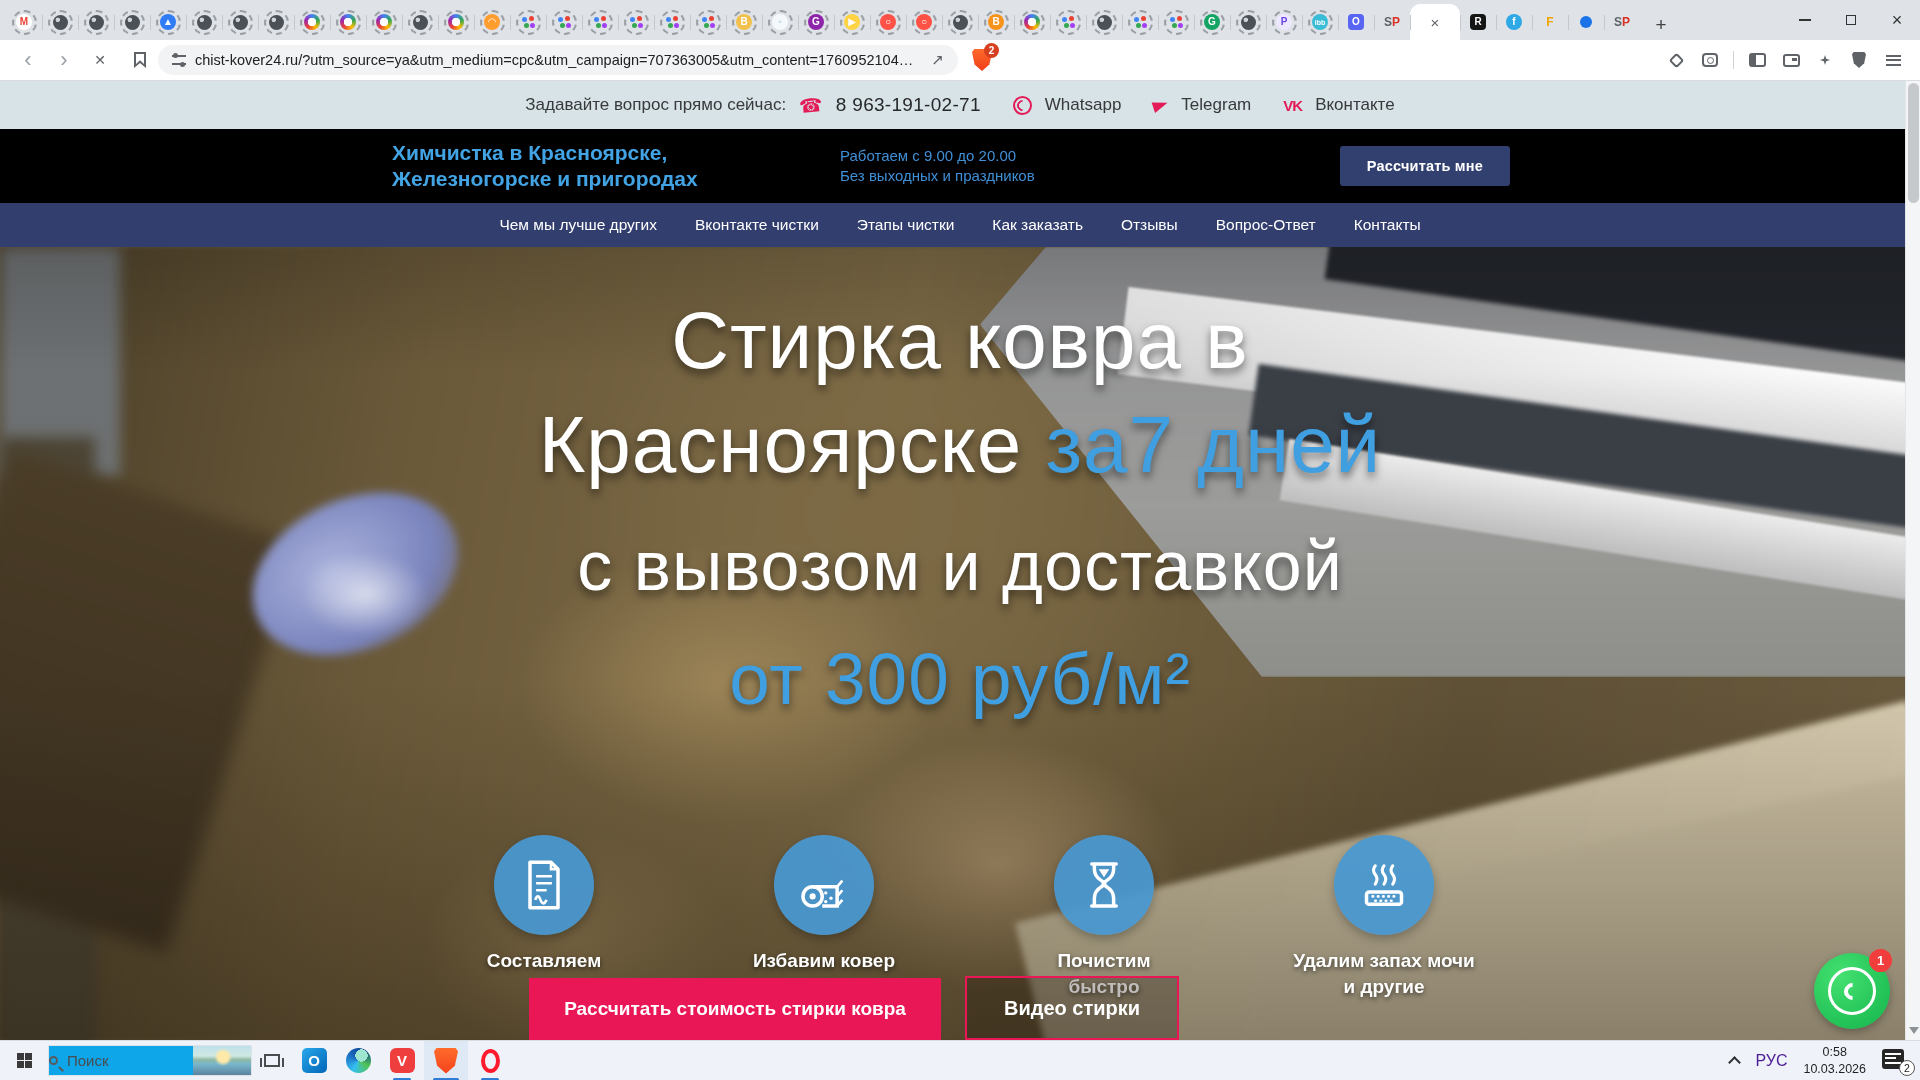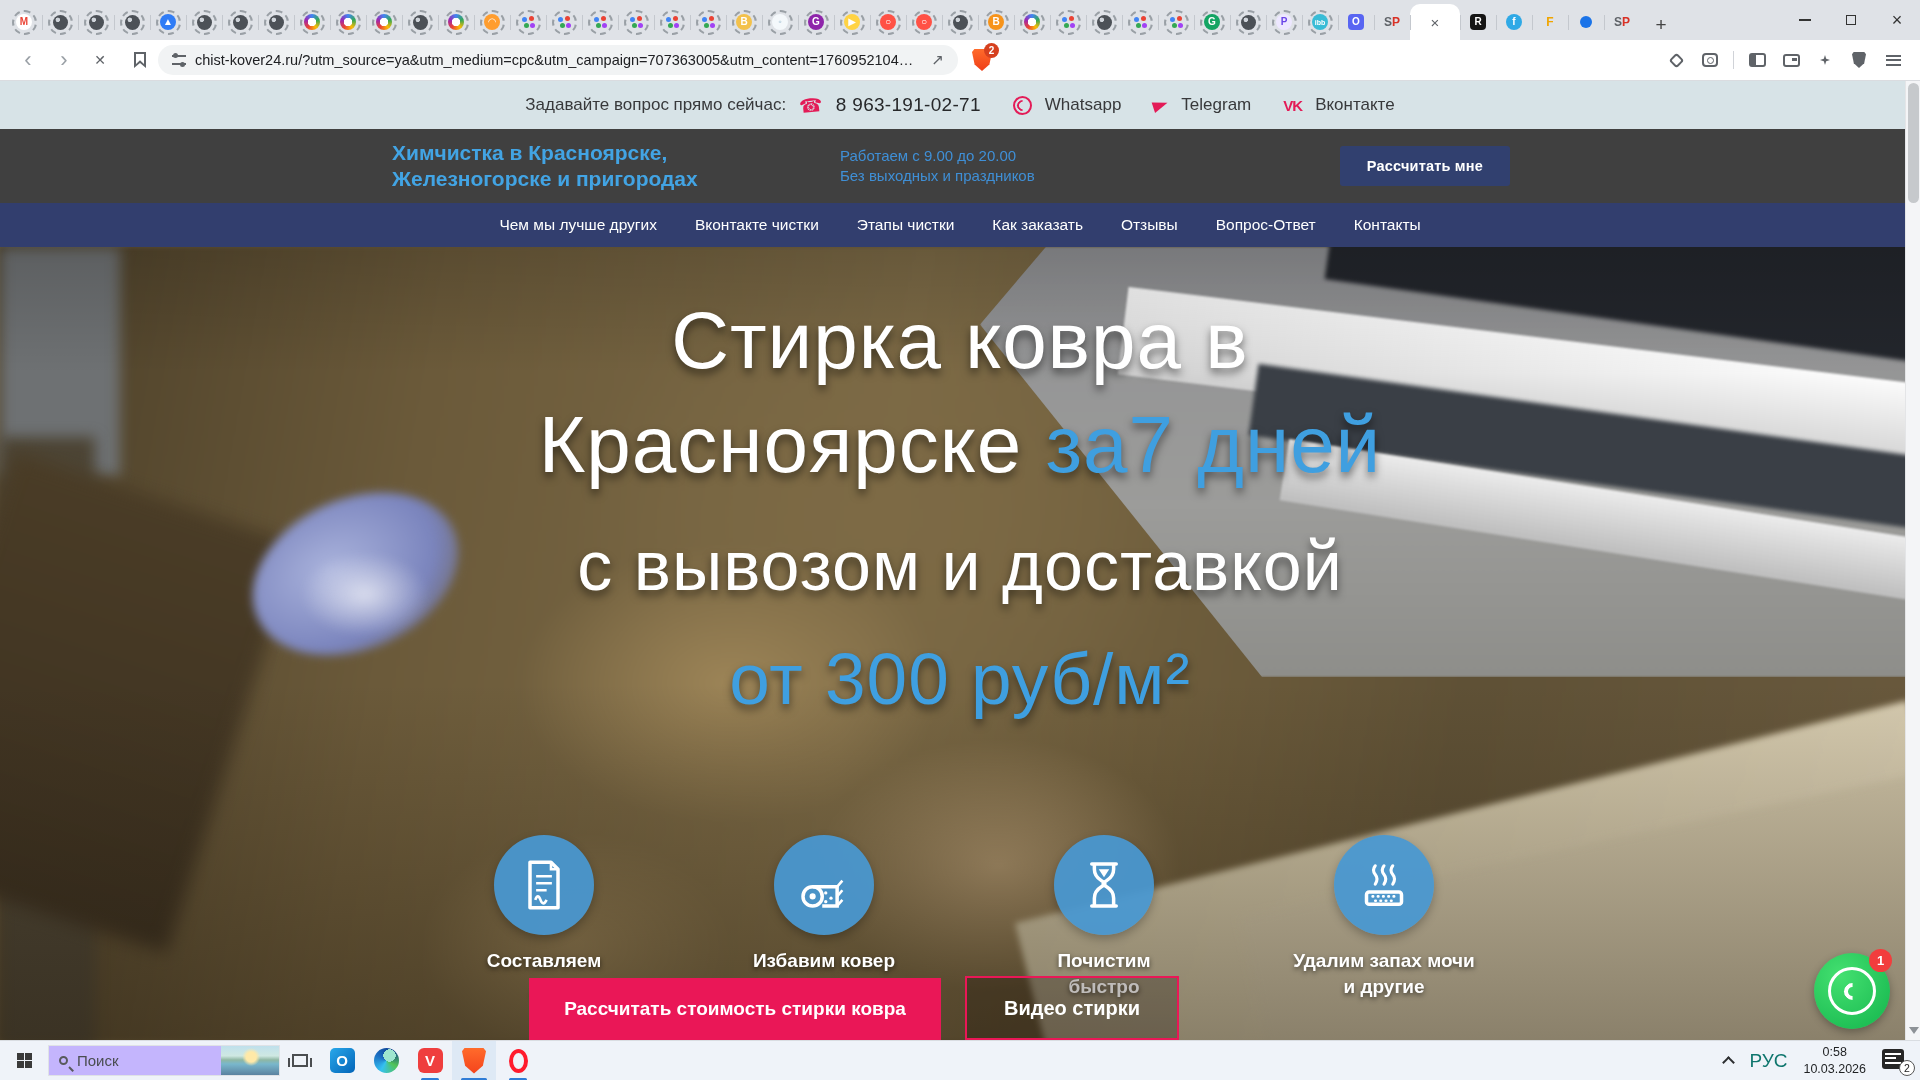--- a/index.html
+++ b/index.html
@@ -67,21 +67,21 @@
 
   .contactbar{height:48px;background:#d7e3e7;display:flex;align-items:center;justify-content:center;gap:13px;font-size:17px;color:#38393b}
   .cb-phone{font-size:19px;color:#27282a;letter-spacing:.3px}
   .ph-ic{color:#e31b57;font-size:19px;transform:rotate(-6deg)}
   .wa-ic{width:19px;height:19px;border:2px solid #e31b57;border-radius:50%;display:flex;align-items:center;justify-content:center}
   .wa-ic::before{content:"";width:7px;height:7px;border:2px solid #e31b57;border-radius:50%;border-top-color:transparent;border-right-color:transparent;transform:rotate(45deg)}
   .tg-ic{width:0;height:0;border-left:15px solid #e31b57;border-top:5px solid transparent;border-bottom:6px solid transparent;transform:rotate(-18deg)}
   .vk-ic{color:#e31b57;font-weight:800;font-size:15px;letter-spacing:-1px}
   .cb-gap{width:6px}
 
-  .siteheader{height:74px;background:#404040;display:flex;align-items:center;padding-left:392px;padding-right:410px}
+  .siteheader{height:74px;background:#000000;display:flex;align-items:center;padding-left:392px;padding-right:410px}
   .logo{width:336px;font-size:21px;line-height:1.22;font-weight:700;color:#42a4e4}
   .sched{margin-left:112px;font-size:15px;line-height:1.35;color:#3f8fd6}
   .callback{margin-left:auto;background:#31406f;color:#fff;font-size:14.5px;font-weight:600;padding:12px 27px;border-radius:3px;border:none;letter-spacing:.2px}
 
   .mainnav{height:44px;background:#323e6e;display:flex;align-items:center;justify-content:center;gap:38px}
   .nav-item{color:#fff;font-size:15.5px;font-weight:500;text-decoration:none;white-space:nowrap}
 
   
   .hero{position:relative;height:793px;background:#6e5d3c;overflow:hidden}
   .L{position:absolute}
@@ -129,21 +129,21 @@
 
   .scrollbar{position:absolute;right:0;top:0;width:15px;height:959px;background:#f4f5f7;border-left:1px solid #e4e5e7;z-index:6}
   .scroll-thumb{position:absolute;left:2px;top:2px;width:11px;height:120px;background:#c6c9cc;border-radius:6px}
   .scroll-down{position:absolute;bottom:6px;left:3px;width:0;height:0;border-left:5px solid transparent;border-right:5px solid transparent;border-top:7px solid #8d9297}
 
   
   .taskbar{height:40px;background:#eff3f9;border-top:1px solid #d9dde2;display:flex;align-items:center}
   .tk-start{width:48px;height:40px;display:flex;align-items:center;justify-content:center}
   .win-logo{width:15px;height:15px;display:grid;grid-template-columns:7px 7px;grid-template-rows:7px 7px;gap:1px}
   .win-logo span{background:#3a3a3a}
-  .tk-search{width:232px;height:31px;background:#c4b5fd;border:1px solid #dfe2e6;display:flex;align-items:center;padding-left:10px;position:relative;overflow:hidden}
+  .tk-search{width:204px;height:31px;background:#0ea5e9;border:1px solid #dfe2e6;display:flex;align-items:center;position:relative;overflow:hidden}
   .mag{width:9px;height:9px;border:2px solid #585a5c;border-radius:50%;position:relative;flex:0 0 auto}
   .mag::after{content:"";position:absolute;left:8px;top:8px;width:6px;height:2px;background:#585a5c;transform:rotate(45deg);transform-origin:left center}
   .tk-search-text{margin-left:9px;font-size:15px;color:#4a4d50}
   .bing-img{position:absolute;right:0;top:0;width:58px;height:29px;background:
     radial-gradient(circle at 52% 38%,#ffe9a8 0 5px,rgba(255,233,168,0) 9px),
     linear-gradient(180deg,#bfe0ec 0%,#cfe8e2 34%,#8fb7a4 48%,#79b7cc 62%,#5b82a0 100%)}
   .tk-view{width:40px;height:40px;display:flex;align-items:center;justify-content:center}
   .view-ic{width:16px;height:13px;border:2px solid #4a4d50;position:relative}
   .view-ic::before{content:"";position:absolute;left:-6px;top:2px;width:2px;height:9px;background:#4a4d50}
   .view-ic::after{content:"";position:absolute;right:-6px;top:2px;width:2px;height:9px;background:#4a4d50}
@@ -151,21 +151,21 @@
   .tk-app.running::after{content:"";position:absolute;bottom:0;left:13px;width:18px;height:3px;border-radius:2px;background:#2e7cd6}
   .tk-app.active{background:#dee9f5}
   .tk-app.active::after{left:9px;width:26px}
   .app-outlook{width:25px;height:25px;border-radius:5px;background:linear-gradient(135deg,#28a8ea,#0364b8);color:#fff;font-weight:800;font-size:15px;display:flex;align-items:center;justify-content:center}
   .app-edge{width:25px;height:25px;border-radius:50%;background:radial-gradient(circle at 62% 30%,#9ee6cf 0 26%,transparent 27%),conic-gradient(from 210deg,#35c1f1,#1b6ec2,#0d3b8c,#52c456,#35c1f1)}
   .app-vivaldi{width:25px;height:25px;border-radius:6px;background:#ef3e3e;color:#fff;font-weight:800;font-size:15px;display:flex;align-items:center;justify-content:center}
   .app-brave{width:24px;height:26px;background:linear-gradient(180deg,#ff6b2b,#f4431c);clip-path:polygon(12% 0,88% 0,100% 14%,87% 70%,50% 100%,13% 70%,0 14%)}
   .app-opera{width:19px;height:24px;border-radius:50%;border:4px solid #ff1b2d}
   .tk-right{margin-left:auto;display:flex;align-items:center;gap:16px;padding-right:12px}
   .chev{width:9px;height:9px;border-left:2px solid #2c2e30;border-top:2px solid #2c2e30;transform:rotate(45deg);margin-top:4px}
-  .tk-lang{font-size:19px;color:#0f766e}
+  .tk-lang{font-size:16px;color:#4c1d95}
   .tk-clock{font-size:12.5px;color:#1f2123;text-align:center;line-height:1.3}
   .tk-tray{position:relative;width:26px;height:24px}
   .tray-ic{width:22px;height:20px;background:#262626;border-radius:3px;padding:4px 3px;display:flex;flex-direction:column;gap:2.5px}
   .tray-ic span{height:2px;background:#fff}
   .tray-ic span:nth-child(2){width:70%}
   .tray-badge{position:absolute;right:-7px;bottom:-3px;width:16px;height:16px;border-radius:50%;background:#fff;border:1.5px solid #555;color:#222;font-size:10.5px;display:flex;align-items:center;justify-content:center}
 </style>
 </head>
 <body>
 

